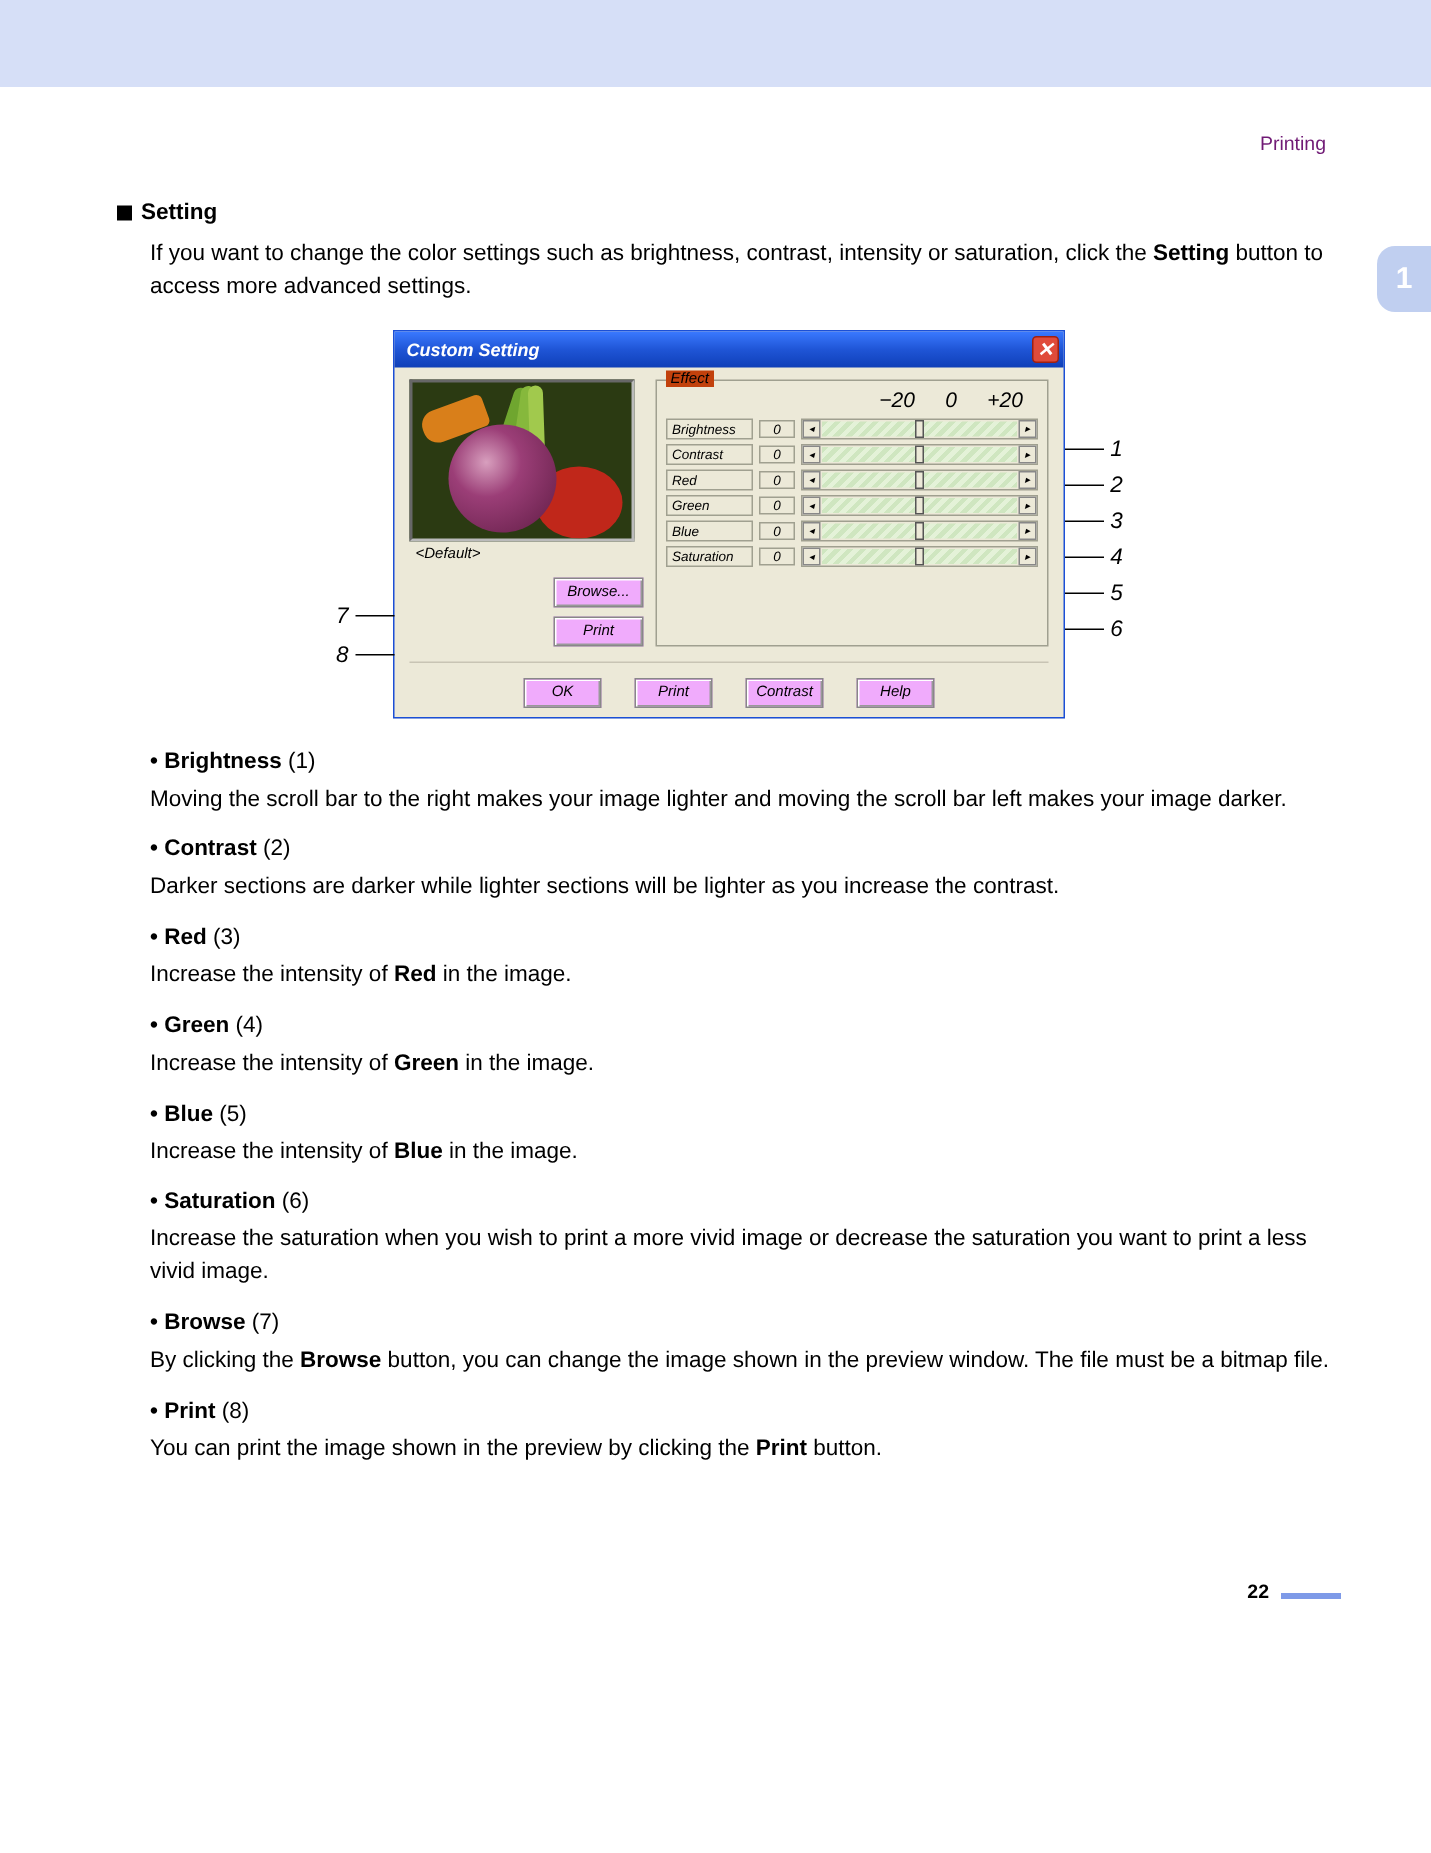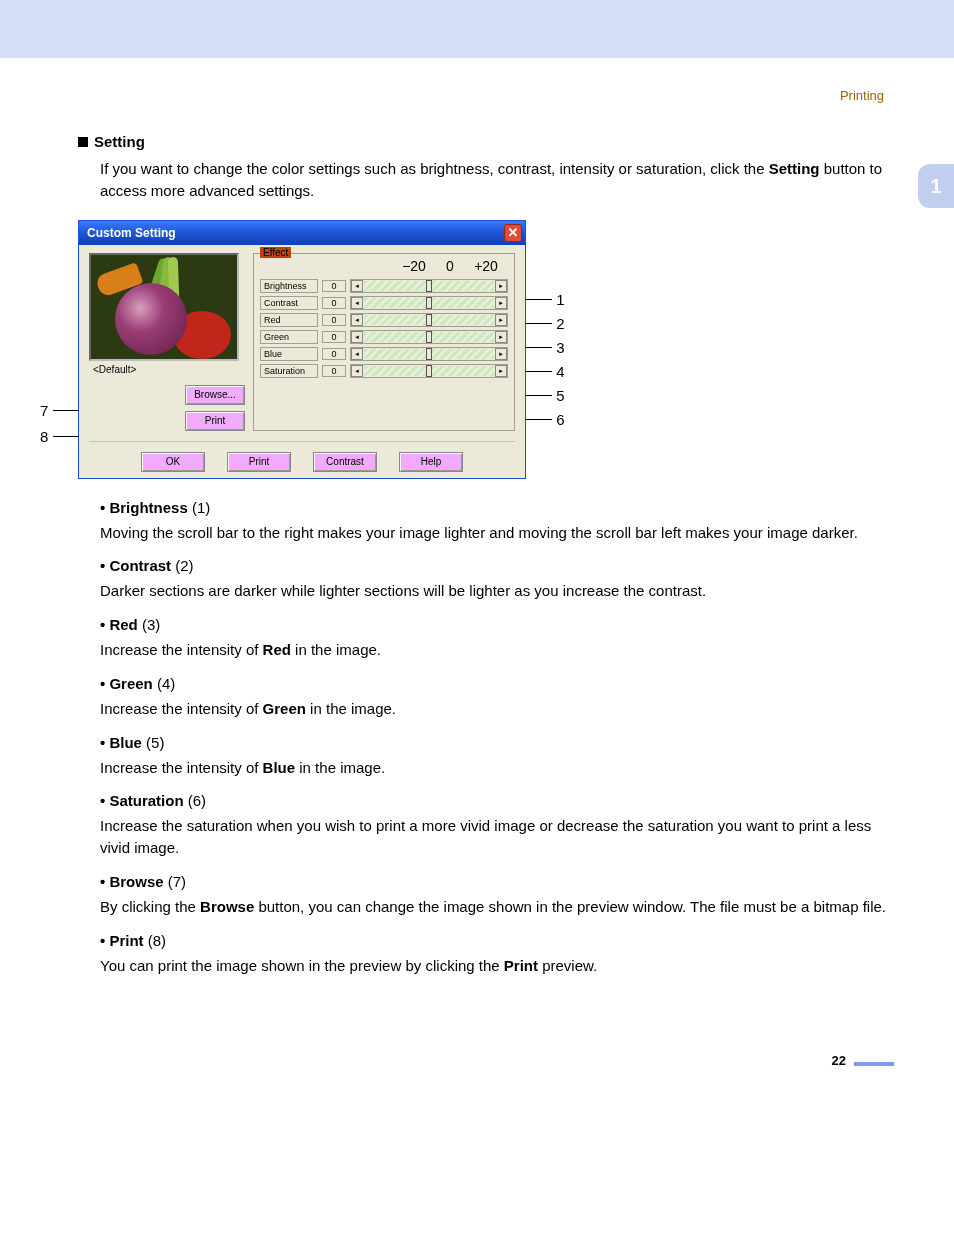--- a/index.html
+++ b/index.html
@@ -6,32 +6,32 @@
   body {
     margin: 0;
     font-family: Arial, Helvetica, sans-serif;
     font-size: 15px;
     color: #000;
     background: #fff;
     width: 954px;
   }
   .top-banner { height: 58px; background: #d6dff7; }
   .page { position: relative; padding: 20px 60px 40px 78px; }
-  .header-label { text-align: right; font-size: 13px; color: #a16207; margin: 10px 10px 30px 0; }
+  .header-label { text-align: right; font-size: 13px; color: #701a75; margin: 10px 10px 30px 0; }
   .side-tab {
     position: absolute; right: 0; top: 106px;
     width: 36px; height: 44px;
     background: #c0cff0; border-radius: 12px 0 0 12px;
     color: #fff; font-size: 20px; font-weight: bold;
     display: flex; align-items: center; justify-content: center;
   }
   .section-title { display: flex; align-items: center; gap: 6px; font-weight: bold; margin: 6px 0 8px 0; }
   .section-title .sq { width: 10px; height: 10px; background: #000; }
   .intro { margin: 0 0 18px 22px; line-height: 1.45; }
-  .dialog-wrap { display:flex; justify-content:flex-start; margin: 6px 0 20px 0; }
+  .dialog-wrap { display:flex; justify-content:center; margin: 6px 0 20px 0; font-style: italic; }
   .dialog-area { position: relative; }
   .dialog {
     width: 448px; border: 1px solid #1b4fd6; background: #ece9d8;
     font-size: 10px; font-family: Tahoma, Arial, sans-serif;
   }
   .titlebar {
     height: 24px;
     background: linear-gradient(to bottom,#3a79ff,#1f55d6 50%,#0f3fb8);
     color:#fff; font-weight:bold; display:flex; align-items:center;
     justify-content:space-between; padding:0 3px 0 8px; font-size:12px;
@@ -67,21 +67,21 @@
   .row .val { width:24px; border:1px solid #a0a090; text-align:center; font-size:9px; background:#ece9d8;}
   .slider { flex:1; height:14px; display:flex; align-items:center; border:1px solid #a0a090; background:#ece9d8; }
   .slider .arrow { width:12px; height:12px; background:#ece9d8; border:1px solid #888; display:flex; align-items:center; justify-content:center; font-size:7px;}
   .slider .track { flex:1; height:10px; margin:0 1px;
     background: repeating-linear-gradient(135deg,#cfe6c0 0 3px,#e4f2d8 3px 6px);
     position:relative;}
   .slider .thumb { position:absolute; left:50%; top:-1px; width:6px; height:12px; background:#ece9d8; border:1px solid #555; transform:translateX(-50%);}
   .btns-left { display:flex; flex-direction:column; align-items:flex-end; gap:6px; margin-top:10px;}
   .winbtn { width:60px; height:20px; font-size:10px; background:#f0abfc; border:1px solid #888; box-shadow:inset 1px 1px #fff, inset -1px -1px #999; text-align:center; line-height:18px;}
   .dlg-bottom { border-top:1px solid #c8c4b4; margin-top:10px; padding-top:10px; display:flex; justify-content:center; gap:22px;}
-  .dlg-bottom .winbtn{ width:64px;}
+  .dlg-bottom .winbtn{ width:52px;}
   .callout { position:absolute; font-size:15px; color:#000; display:flex; align-items:center; }
   .callout .line { border-top:1px solid #000; }
   .list { list-style:none; padding:0; margin:0 0 12px 22px; }
   .list > li { margin: 0 0 14px 0; }
   .li-head { font-size:15px; margin-bottom:6px; }
   .li-head::before { content:"• "; font-weight:bold; }
   .li-head b { font-weight:bold; }
   .li-body { margin-left:0; line-height:1.45; }
   .footer { position:relative; height:30px; margin-top:60px;}
   .footer .bar { position:absolute; right:0; bottom:0; width:40px; height:4px; background:#7e9ae8;}
@@ -249,21 +249,21 @@
     <li>
       <div class="li-head"><b>Saturation</b> <span>(6)</span></div>
       <div class="li-body">Increase the saturation when you wish to print a more vivid image or decrease the saturation you want to print a less vivid image.</div>
     </li>
     <li>
       <div class="li-head"><b>Browse</b> <span>(7)</span></div>
       <div class="li-body"><span>By clicking the </span><b>Browse</b><span> button, you can change the image shown in the preview window. The file must be a bitmap file.</span></div>
     </li>
     <li>
       <div class="li-head"><b>Print</b> <span>(8)</span></div>
-      <div class="li-body"><span>You can print the image shown in the preview by clicking the </span><b>Print</b><span> preview.</span></div>
+      <div class="li-body"><span>You can print the image shown in the preview by clicking the </span><b>Print</b><span> button.</span></div>
     </li>
   </ul>
 
   <div class="footer">
     <span class="pn">22</span>
     <div class="bar"></div>
   </div>
 </div>
 
 </body></html>

